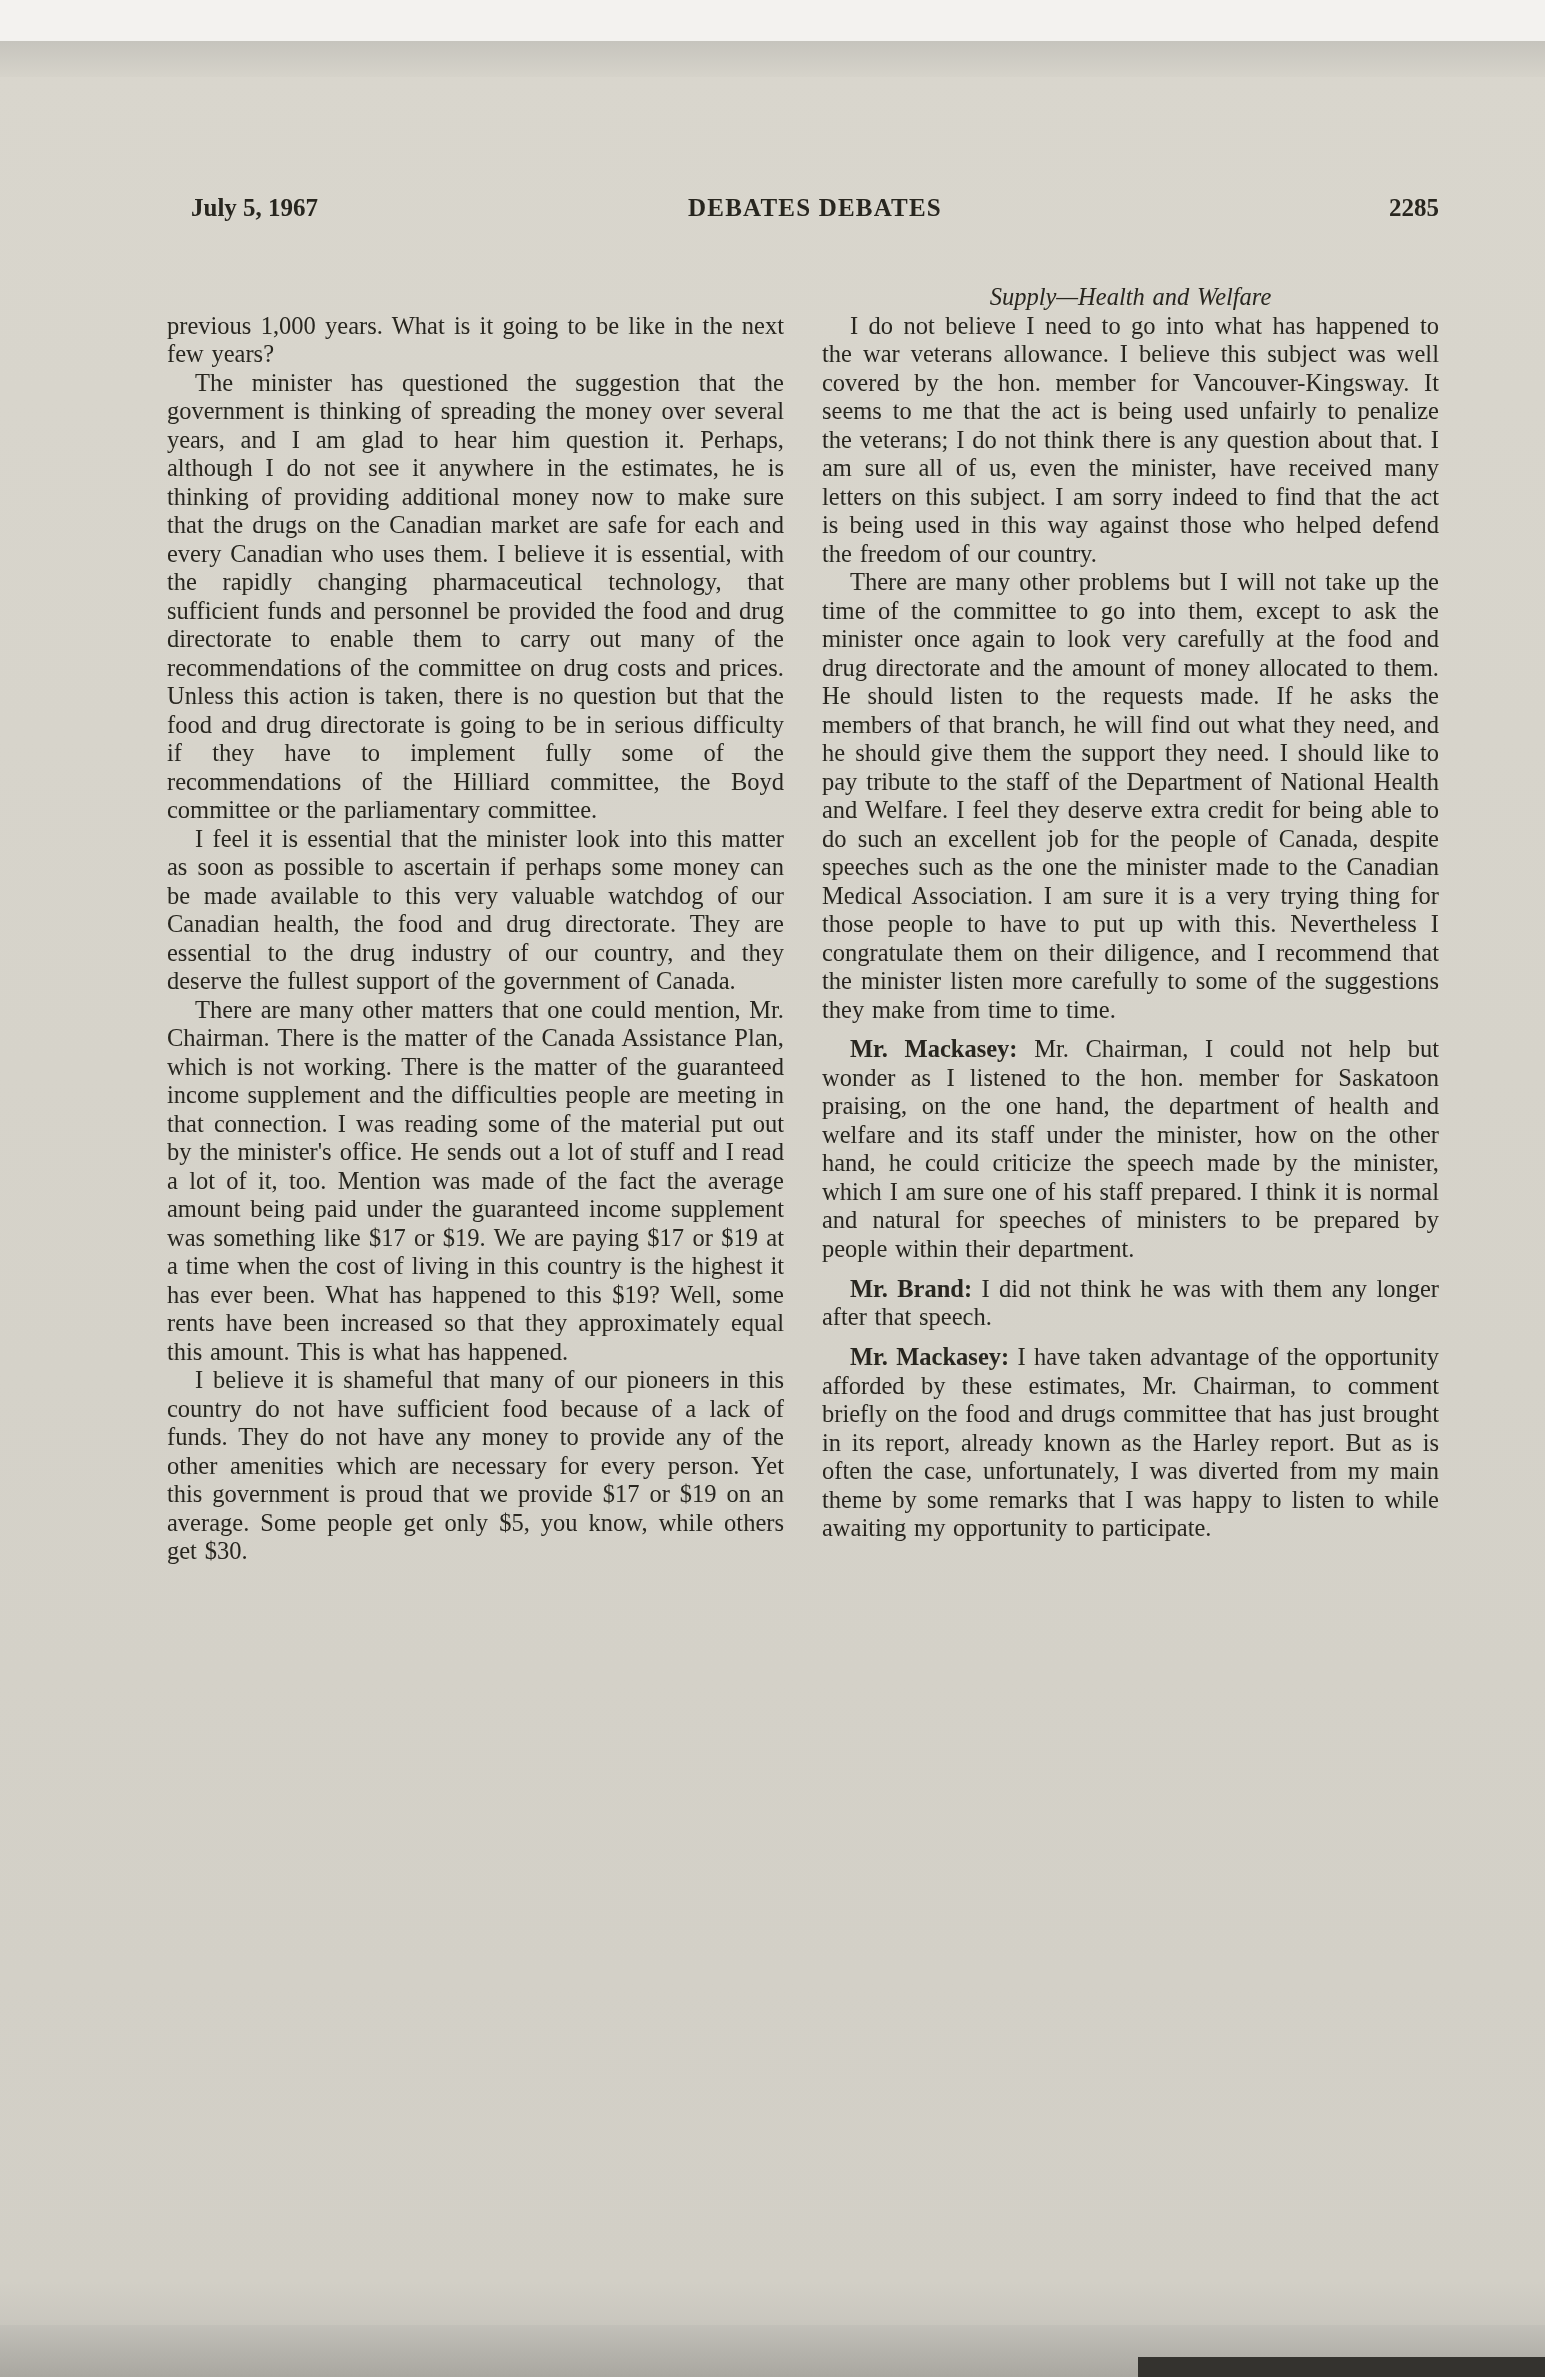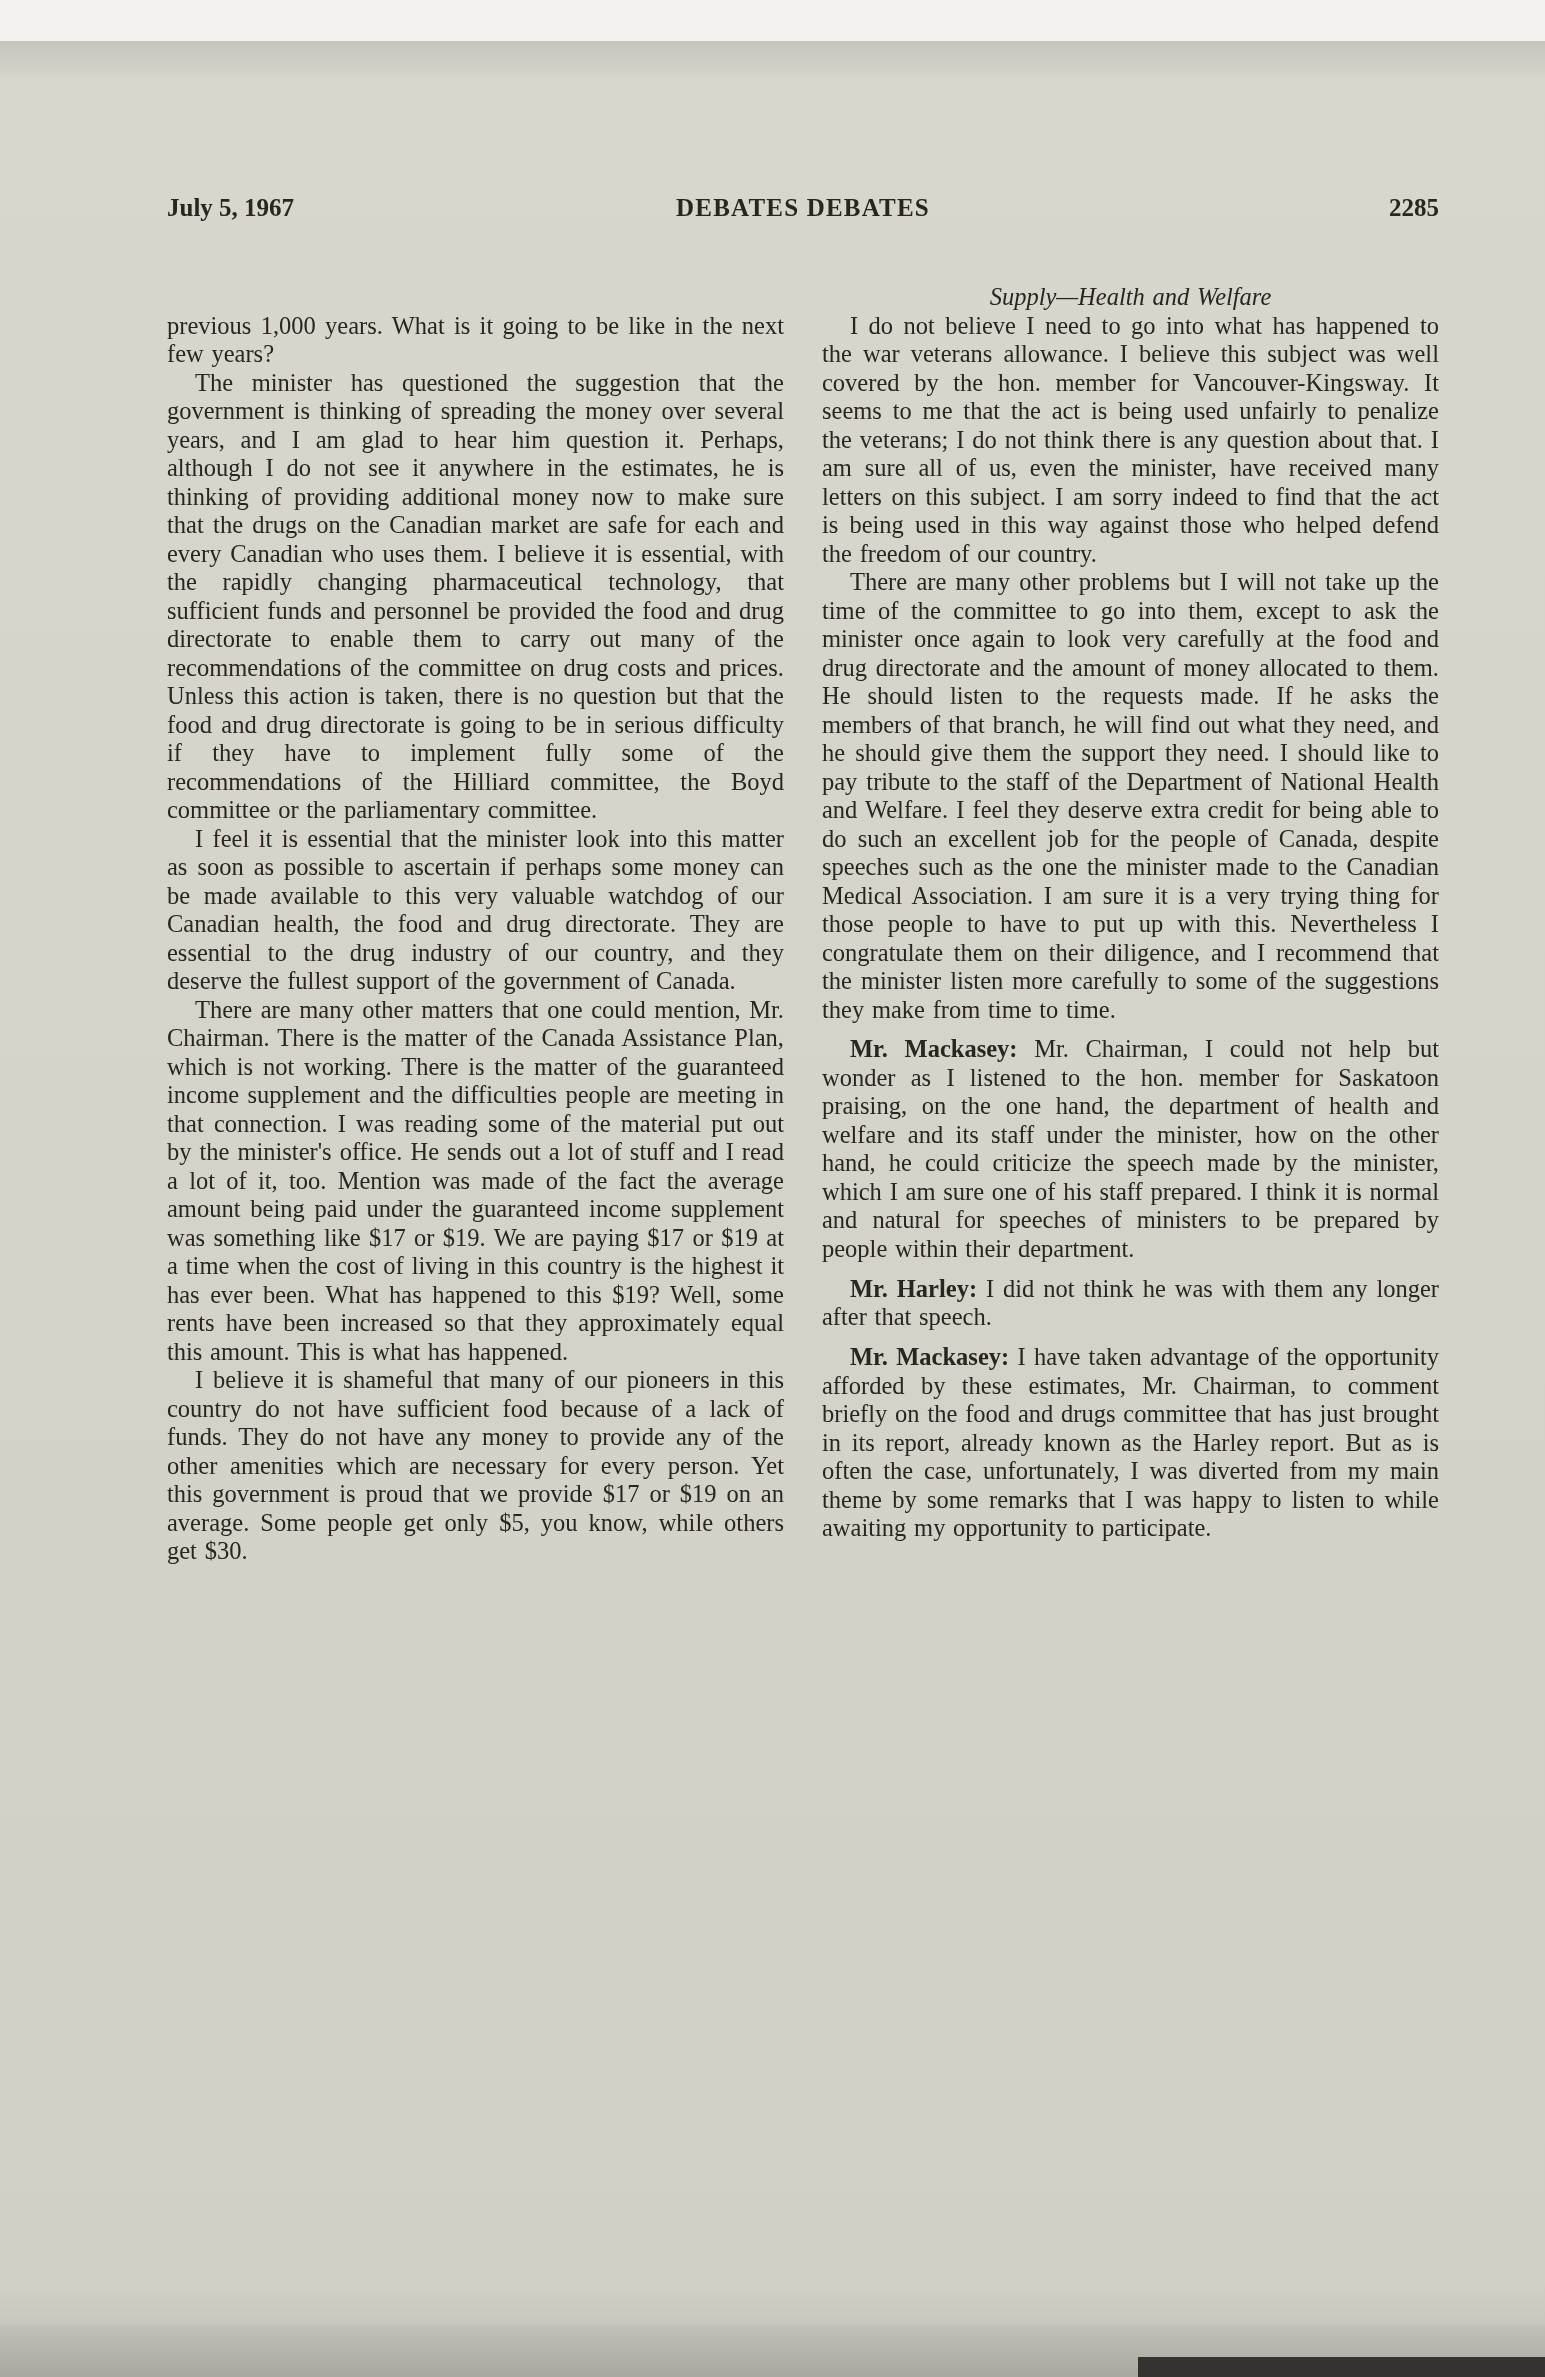--- a/index.html
+++ b/index.html
@@ -16,21 +16,21 @@
   .scan-top-white   { position: absolute; top: 0; left: 0; width: 100%; height: 41px; background: #f3f2ef; }
   .scan-top-band    { position: absolute; top: 41px; left: 0; width: 100%; height: 36px;
                       background: linear-gradient(#c6c4bd, #d6d3ca); }
   .scan-bottom-band { position: absolute; bottom: 0; left: 0; width: 100%; height: 52px;
                       background: linear-gradient(#c2c0b9, #a9a7a0); }
   .scan-bottom-dark { position: absolute; bottom: 0; right: 0; width: 408px; height: 19.6px; background: #34332f; }
 
   .page-content { position: absolute; top: 194px; left: 167px; width: 1272px; }
 
   .header-row  { display: flex; align-items: baseline; font-weight: bold; font-size: 25px; }
-  .header-date { width: 277px; }
+  .header-date { width: 277px; margin-left: 24px; }
   .header-title{ flex: 1; text-align: center; letter-spacing: 1.2px; }
   .header-page { width: 277px; text-align: right; }
 
   .columns { display: flex; gap: 38px; margin-top: 13px; }
   .col {
     flex: 1;
     font-size: 24.5px;
     line-height: 28.5px;
     text-align: justify;
     word-spacing: 1.6px;
@@ -70,20 +70,20 @@
         <p class="para">I feel it is essential that the minister look into this matter as soon as possible to ascertain if perhaps some money can be made available to this very valuable watchdog of our Canadian health, the food and drug directorate. They are essential to the drug industry of our country, and they deserve the fullest support of the government of Canada.</p>
         <p class="para">There are many other matters that one could mention, Mr. Chairman. There is the matter of the Canada Assistance Plan, which is not working. There is the matter of the guaranteed income supplement and the difficulties people are meeting in that connection. I was reading some of the material put out by the minister's office. He sends out a lot of stuff and I read a lot of it, too. Mention was made of the fact the average amount being paid under the guaranteed income supplement was something like $17 or $19. We are paying $17 or $19 at a time when the cost of living in this country is the highest it has ever been. What has happened to this $19? Well, some rents have been increased so that they approximately equal this amount. This is what has happened.</p>
         <p class="para">I believe it is shameful that many of our pioneers in this country do not have sufficient food because of a lack of funds. They do not have any money to provide any of the other amenities which are necessary for every person. Yet this government is proud that we provide $17 or $19 on an average. Some people get only $5, you know, while others get $30.</p>
       </div>
     <div class="col right-col">
       <div class="running-head">Supply—Health and Welfare</div>
       <div>
           <p class="para">I do not believe I need to go into what has happened to the war veterans allowance. I believe this subject was well covered by the hon. member for Vancouver-Kingsway. It seems to me that the act is being used unfairly to penalize the veterans; I do not think there is any question about that. I am sure all of us, even the minister, have received many letters on this subject. I am sorry indeed to find that the act is being used in this way against those who helped defend the freedom of our country.</p>
           <p class="para">There are many other problems but I will not take up the time of the committee to go into them, except to ask the minister once again to look very carefully at the food and drug directorate and the amount of money allocated to them. He should listen to the requests made. If he asks the members of that branch, he will find out what they need, and he should give them the support they need. I should like to pay tribute to the staff of the Department of National Health and Welfare. I feel they deserve extra credit for being able to do such an excellent job for the people of Canada, despite speeches such as the one the minister made to the Canadian Medical Association. I am sure it is a very trying thing for those people to have to put up with this. Nevertheless I congratulate them on their diligence, and I recommend that the minister listen more carefully to some of the suggestions they make from time to time.</p>
           <p class="para speaker-para"><span class="speaker-name">Mr. Mackasey:</span> Mr. Chairman, I could not help but wonder as I listened to the hon. member for Saskatoon praising, on the one hand, the department of health and welfare and its staff under the minister, how on the other hand, he could criticize the speech made by the minister, which I am sure one of his staff prepared. I think it is normal and natural for speeches of ministers to be prepared by people within their department.</p>
-          <p class="para speaker-para"><span class="speaker-name">Mr. Harley:</span> I did not think he was with them any longer after that speech.</p>
+          <p class="para speaker-para"><span class="speaker-name">Mr. Brand:</span> I did not think he was with them any longer after that speech.</p>
           <p class="para speaker-para"><span class="speaker-name">Mr. Mackasey:</span> I have taken advantage of the opportunity afforded by these estimates, Mr. Chairman, to comment briefly on the food and drugs committee that has just brought in its report, already known as the Harley report. But as is often the case, unfortunately, I was diverted from my main theme by some remarks that I was happy to listen to while awaiting my opportunity to participate.</p>
         </div>
     </div>
   </div>
 
 </div>
 
 
 </body></html>

